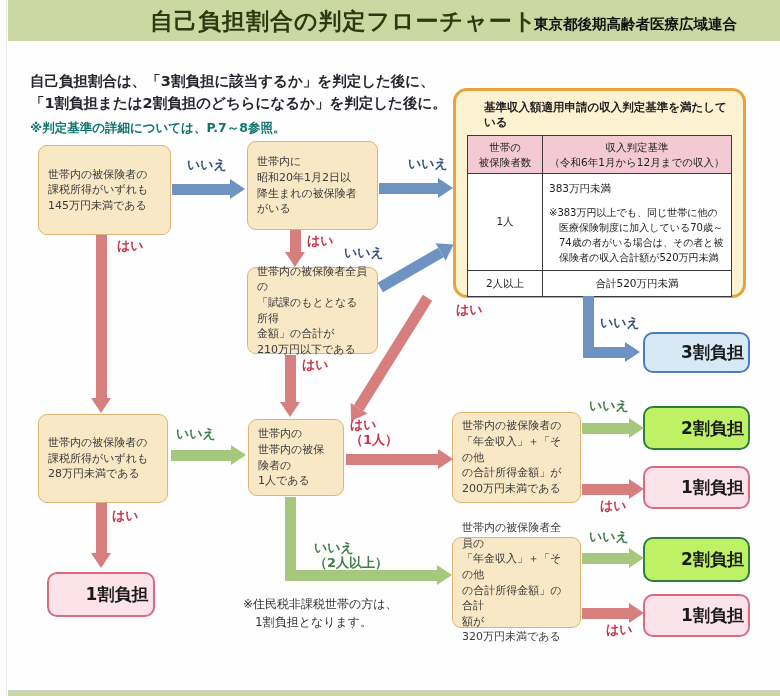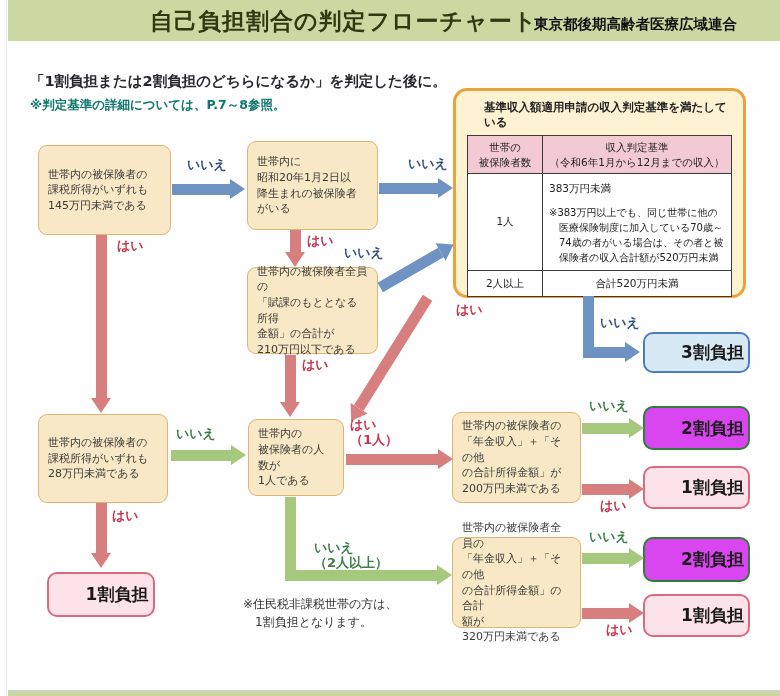--- a/index.html
+++ b/index.html
@@ -16,21 +16,21 @@
   .intro{position:absolute;left:30px;top:70px;font-size:14.5px;font-weight:bold;color:#26262e;line-height:1.55;}
   .intro .ref{font-size:12.5px;font-weight:bold;margin-top:3px;color:#0f766e;}
   
   .node{position:absolute;background:#f9e8c5;border:1.5px solid #dfb576;border-radius:9px;
         display:flex;align-items:center;box-sizing:border-box;padding:6px 9px;}
   .ntext{white-space:pre-line;font-size:11px;line-height:1.42;color:#3a3a3a;}
   
   .result{position:absolute;display:flex;align-items:center;justify-content:center;
           font-weight:bold;font-size:17px;color:#1a1a1a;border-radius:10px;box-sizing:border-box;padding-left:32px;}
   .r-blue{background:#d8e9f6;border:2.5px solid #4a7cc0;}
-  .r-green{background:#d946ef;border:2.5px solid #2f7d3b;}
+  .r-green{background:#bef264;border:2.5px solid #2f7d3b;}
   .r-pink{background:#fce3ea;border:2.5px solid #d96a80;}
   
   .c-blue{--c:#6e92c2;} .c-red{--c:#d77f7f;} .c-green{--c:#a6c87c;}
   .arrow{position:absolute;}
   .arrow.h{display:flex;align-items:center;height:20px;}
   .arrow.h::before{content:"";flex:1;height:11px;background:var(--c);}
   .arrow.h::after{content:"";width:0;height:0;border-top:10px solid transparent;
                   border-bottom:10px solid transparent;border-left:15px solid var(--c);}
   .arrow.v{display:flex;flex-direction:column;align-items:center;width:20px;}
   .arrow.v::before{content:"";flex:1;width:11px;background:var(--c);}
@@ -60,20 +60,21 @@
 <body>
 
 <div class="canvas">
 
   <div class="band"></div>
   <div class="title">自己負担割合の判定フローチャート</div>
   <div class="org">東京都後期高齢者医療広域連合</div>
   <div class="page-edge"></div>
 
   <div class="intro">
+    <div>自己負担割合は、「3割負担に該当するか」を判定した後に、</div>
     <div>「1割負担または2割負担のどちらになるか」を判定した後に。</div>
     <div class="ref">※判定基準の詳細については、P.7～8参照。</div>
   </div>
 
   <div class="panel">
     <div class="panel-title">基準収入額適用申請の収入判定基準を満たしている</div>
     <table class="ctable">
       <thead>
         <tr>
           <th class="col1 pre">世帯の
@@ -110,21 +111,21 @@
 がいる</span>
   </div>
   <div class="node" style="left:247px;top:267px;width:131px;height:87px;">
     <span class="ntext">世帯内の被保険者全員の
 「賦課のもととなる所得
 金額」の合計が
 210万円以下である</span>
   </div>
   <div class="node" style="left:248px;top:419px;width:96px;height:77px;">
     <span class="ntext">世帯内の
-被保険者の人数が
+世帯内の被保険者の
 1人である</span>
   </div>
   <div class="node" style="left:38px;top:414px;width:130px;height:89px;">
     <span class="ntext">世帯内の被保険者の
 課税所得がいずれも
 28万円未満である</span>
   </div>
   <div class="node" style="left:452px;top:412px;width:129px;height:91px;">
     <span class="ntext">世帯内の被保険者の
 「年金収入」＋「その他

